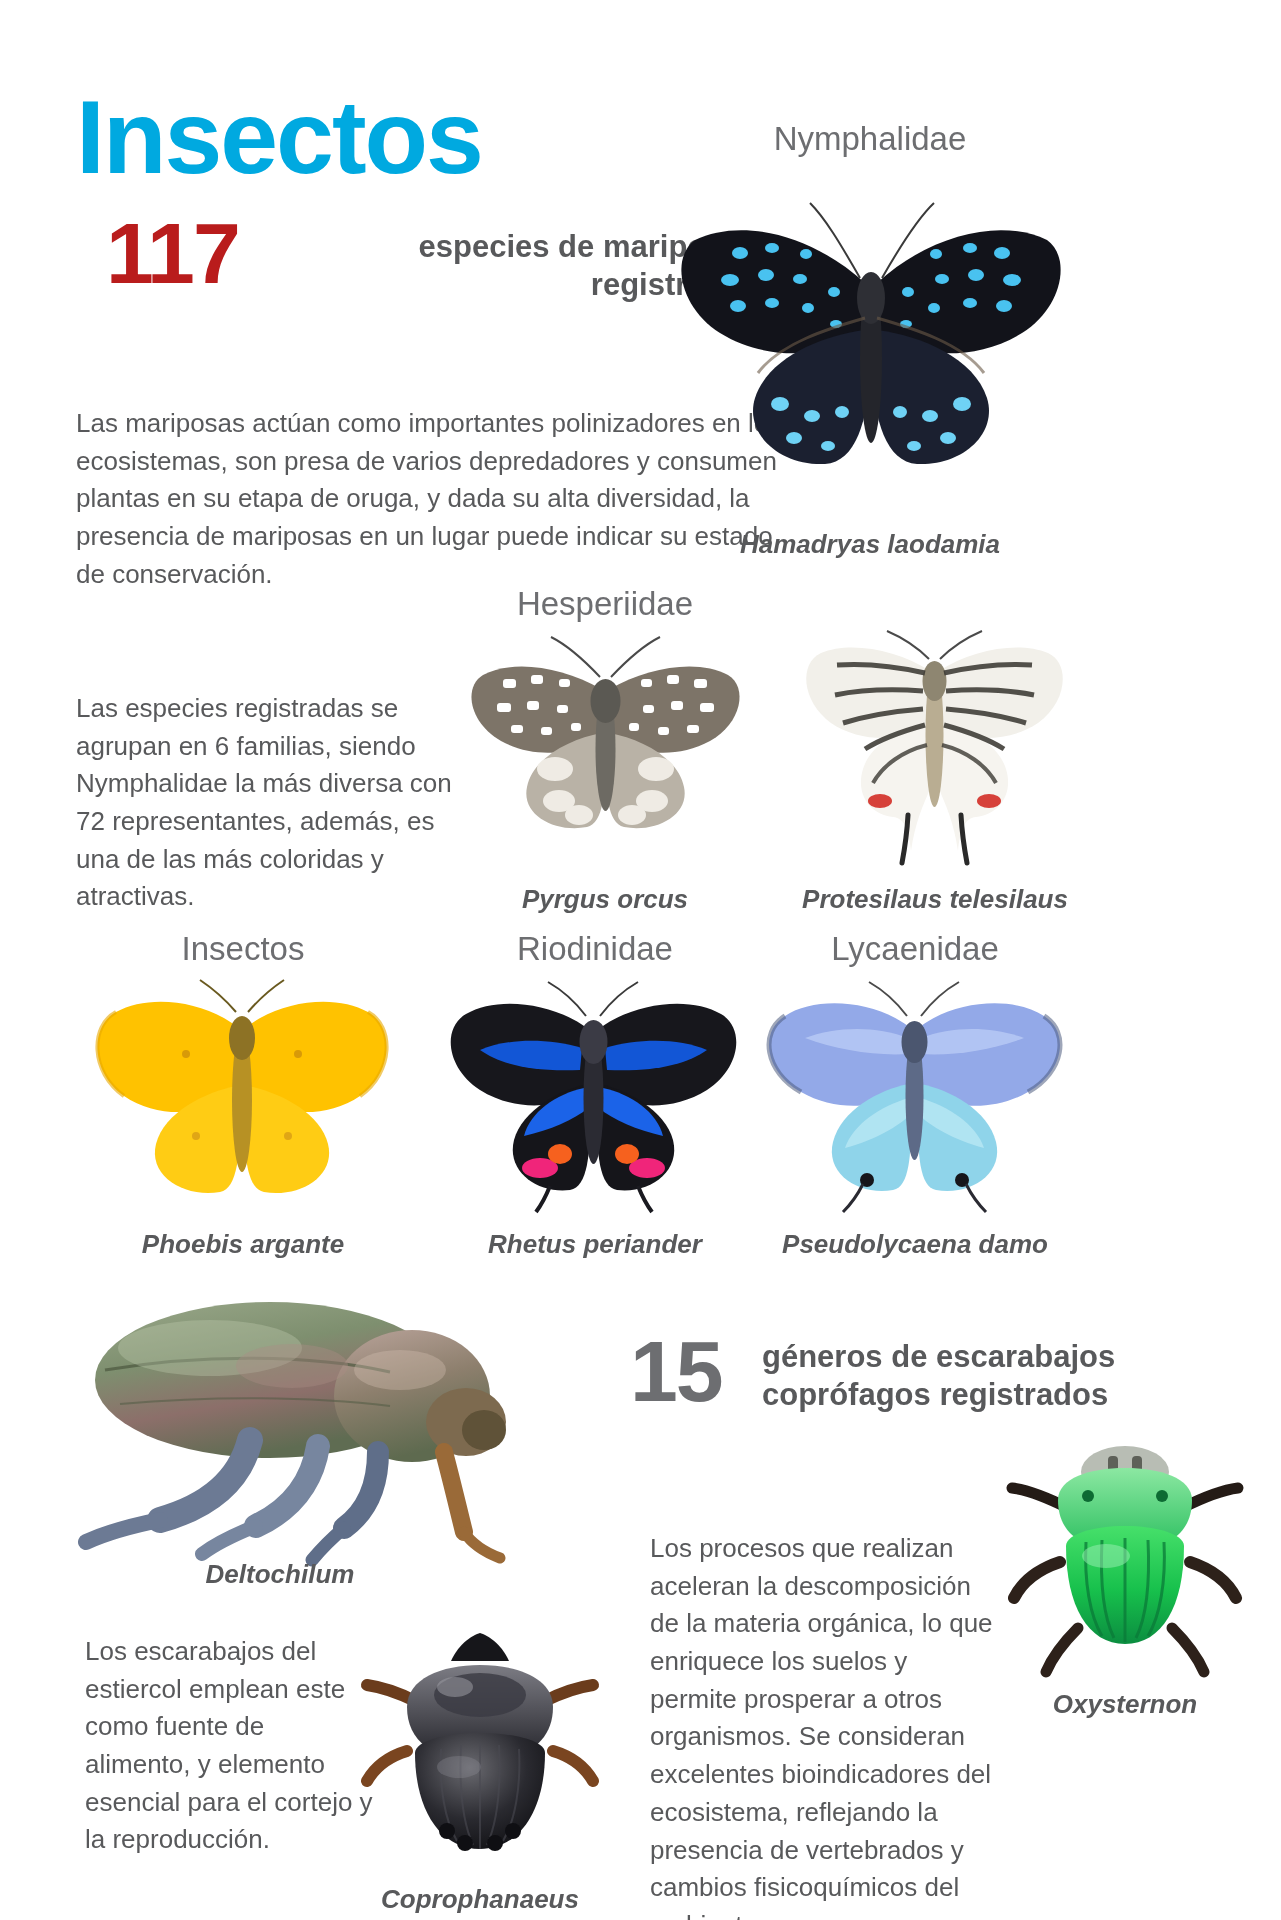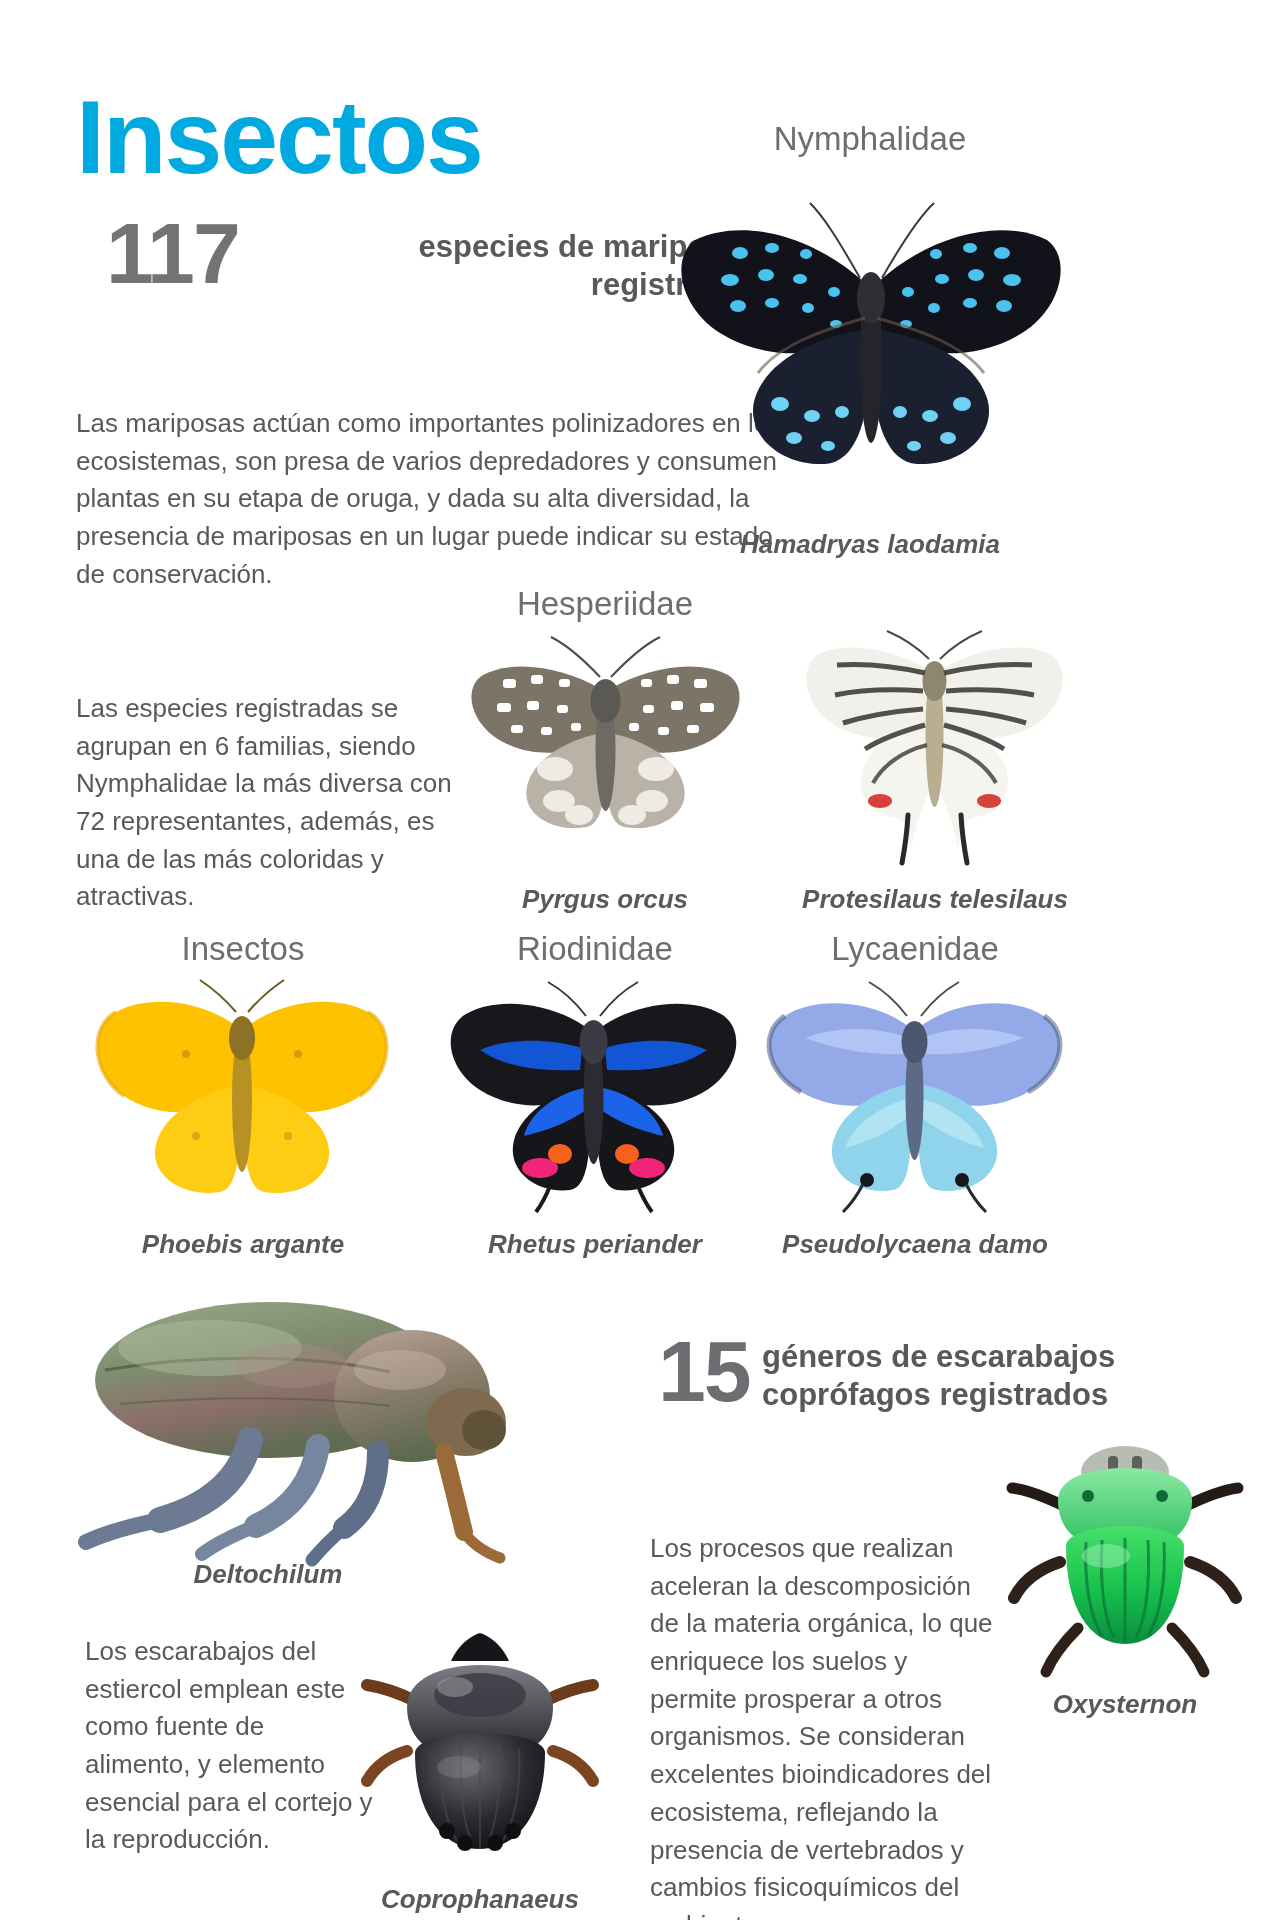--- a/index.html
+++ b/index.html
@@ -30,21 +30,21 @@
     letter-spacing: -2px;
     color: #00a9e0;
     line-height: 1;
   }
   .big-number {
     position: absolute;
     left: 106px;
     top: 210px;
     font-size: 86px;
     font-weight: bold;
-    color: #737373;
+    color: #b91c1c;
     line-height: 1;
     letter-spacing: -2px;
   }
   .subtitle {
     position: absolute;
     left: 288px;
     top: 228px;
     width: 470px;
     font-size: 31px;
     font-weight: bold;
@@ -84,21 +84,21 @@
     bottom: 0;
   }
   .specimen {
     position: absolute;
     left: 0; right: 0;
   }
 
   
   .beetle-number {
     position: absolute;
-    left: 658px;
+    left: 630px;
     top: 1328px;
     font-size: 86px;
     font-weight: bold;
     color: #6d6e71;
     line-height: 1;
     letter-spacing: -2px;
   }
   .beetle-sub {
     position: absolute;
     left: 762px;
@@ -413,21 +413,21 @@
         <path d="M318 182 C318 216 306 242 284 258" stroke="#5f6e89" stroke-width="22" fill="none" stroke-linecap="round"></path>
         <path d="M284 258 C272 268 262 278 252 290" stroke="#5f6e89" stroke-width="13" fill="none" stroke-linecap="round"></path>
         <path d="M384 182 C392 212 398 238 404 262" stroke="#9a6a38" stroke-width="18" fill="none" stroke-linecap="round"></path>
         <path d="M404 262 C412 274 424 282 440 288" stroke="#9a6a38" stroke-width="11" fill="none" stroke-linecap="round"></path>
 
         <ellipse cx="150" cy="78" rx="92" ry="28" fill="#c3cdb2" opacity="0.35"></ellipse>
         <ellipse cx="340" cy="100" rx="46" ry="20" fill="#d6c4b5" opacity="0.35"></ellipse>
         <ellipse cx="232" cy="96" rx="56" ry="22" fill="#a98b84" opacity="0.4"></ellipse>
       </svg>
     </div>
-    <div class="sp-label" style="bottom:20px; left:48px; width:320px;">Deltochilum</div>
+    <div class="sp-label" style="bottom:20px; left:60px; width:320px;">Deltochilum</div>
   </div>
 
   <div class="figure" style="left:1000px; top:1430px; width:250px; height:290px;">
     <div class="specimen" style="top:0;">
       <svg width="250" height="250" viewBox="0 0 250 250">
         <defs>
           <linearGradient id="gbody" x1="0" y1="0" x2="0" y2="1">
             <stop offset="0%" stop-color="#46e06a"></stop>
             <stop offset="55%" stop-color="#17c04c"></stop>
             <stop offset="100%" stop-color="#0b8d40"></stop>

